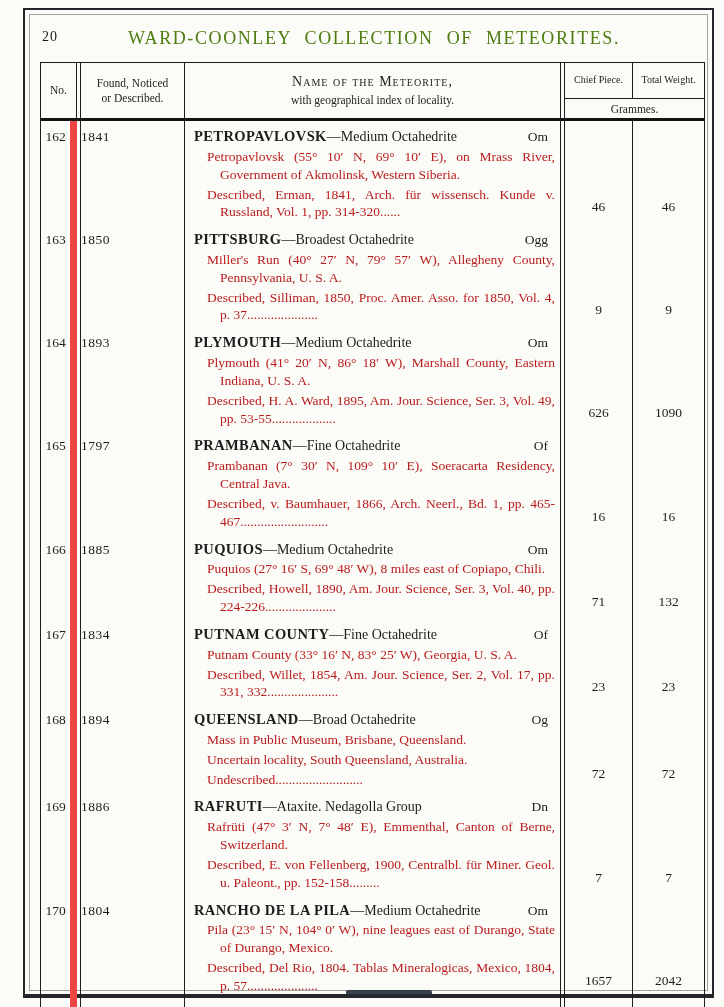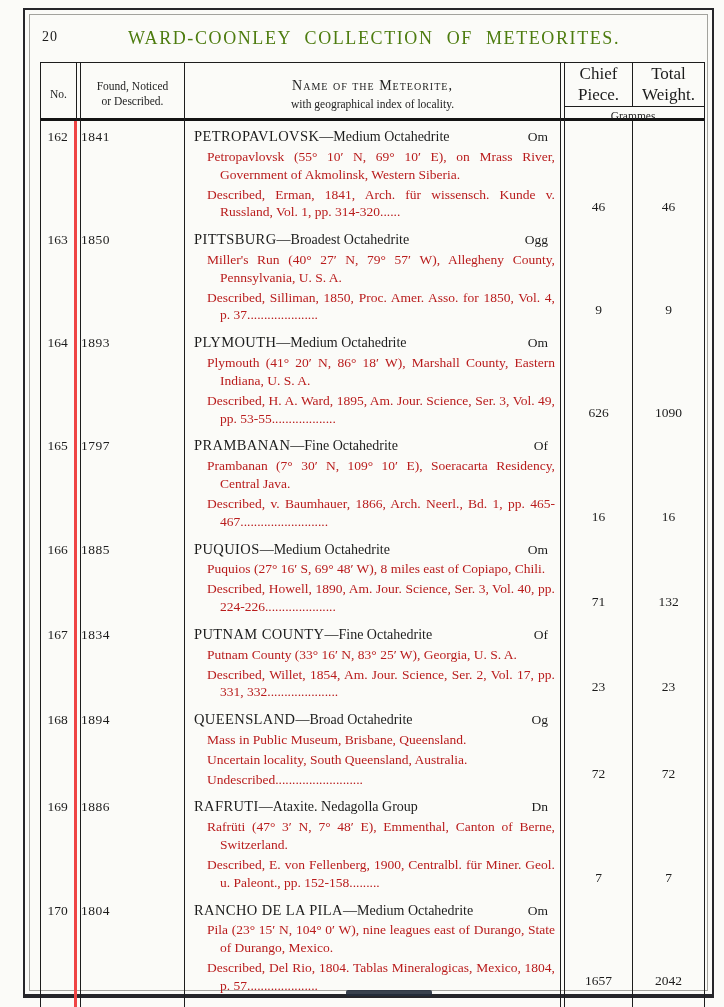--- a/index.html
+++ b/index.html
@@ -41,37 +41,37 @@
   .b-dbl{border-right:1px solid #1d1d1d;}
   .b-found{border-right:1px solid #1d1d1d;}
   .b-name{border-right:1px solid #1d1d1d;}
   .hc{display:flex;flex-direction:column;align-items:center;justify-content:center;
       text-align:center;font-size:11.5px;line-height:1.3;color:#232323;}
   .h-name-1{font-variant:small-caps;font-size:14px;letter-spacing:1px;}
   .h-name-2{font-size:11.5px;margin-top:2px;}
   .wblock{display:flex;flex-direction:column;}
   .wb-top{flex:1;display:grid;grid-template-columns:68px 1fr;}
   .wb-cell{display:flex;align-items:center;justify-content:center;text-align:center;
-      font-size:17px;line-height:1.25;}
+      font-size:10px;line-height:1.25;}
   .wb-chief{border-right:1px solid #1d1d1d;}
   .wb-unit{height:19px;border-top:1px solid #1d1d1d;display:flex;align-items:center;
       justify-content:center;font-size:11.5px;}
   
   .row{display:grid;grid-template-columns:36px 4px 104px 1fr 4px 68px 71px;}
-  .c-no{border-right:3px solid #ef4444;text-align:center;padding-top:8px;font-size:13.5px;}
+  .c-no{border-right:7px solid #ef4444;text-align:center;padding-top:8px;font-size:13.5px;}
   .c-dbl{border-right:1px solid #1d1d1d;}
   .c-found{border-right:1px solid #1d1d1d;text-align:left;padding-top:8px;
       font-size:13.5px;letter-spacing:.5px;}
   .c-name{border-right:1px solid #1d1d1d;padding:6px 5px 3px 9px;}
   .c-chief{border-right:1px solid #1d1d1d;}
   .c-chief,.c-total{display:flex;align-items:flex-end;justify-content:center;
       padding-bottom:9px;font-size:13.5px;}
   .head-line{display:flex;justify-content:space-between;align-items:baseline;
       padding-right:7px;font-size:14px;line-height:1.25;}
-  .head-line b{font-size:14.5px;font-weight:normal;letter-spacing:.4px;}
+  .head-line b{font-size:14.5px;font-weight:bold;letter-spacing:.4px;}
   .cls{font-size:13.5px;}
   .c-name p{margin:2px 0 0;font-size:13.5px;line-height:1.32;text-align:justify;
       padding-left:26px;text-indent:-13px;color:#b91c1c;}
 </style>
 </head>
 <body>
 
 <div class="outer-frame"></div>
 <div class="inner-frame"></div>
 

